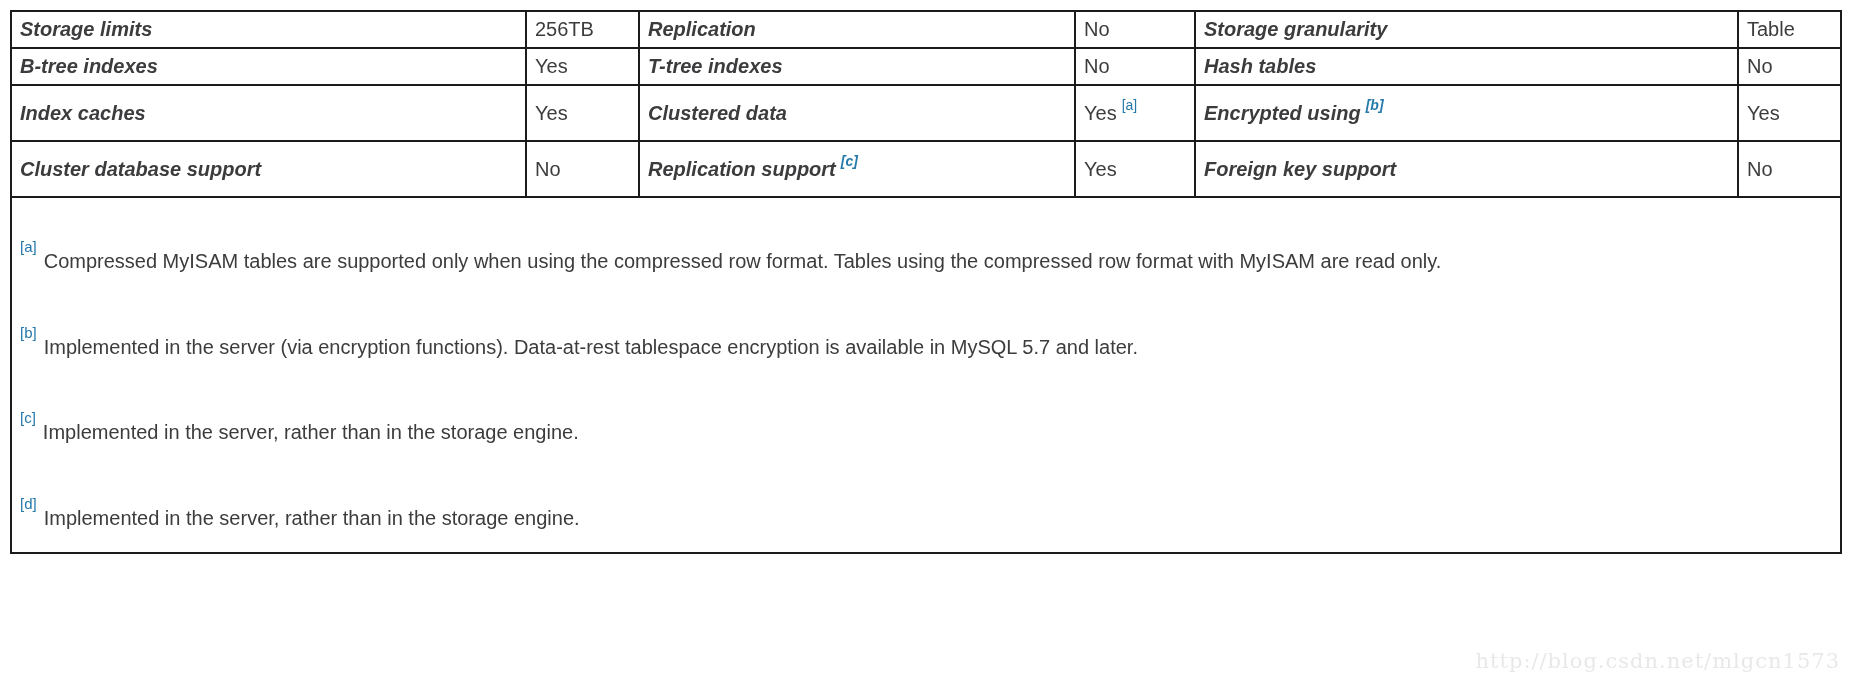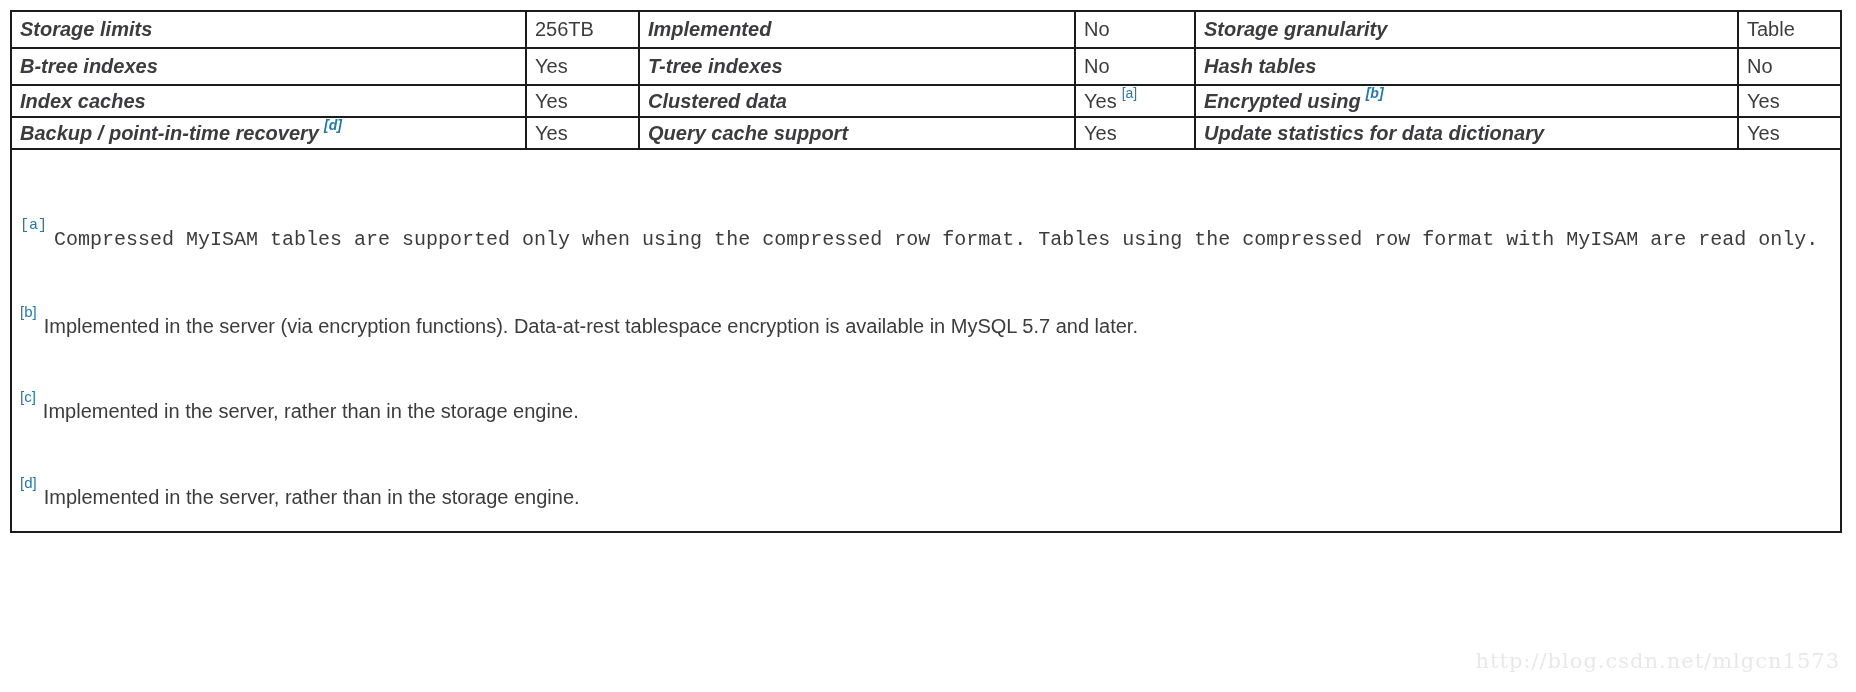--- a/index.html
+++ b/index.html
@@ -32,21 +32,21 @@
     font-size: 20px;
     vertical-align: middle;
     white-space: nowrap;
     overflow: hidden;
   }
   td.lbl {
     font-weight: bold;
     font-style: italic;
   }
   tr.r-short { height: 37px; border-radius: 16px; }
-  tr.r-tall  { height: 32px; }
+  tr.r-tall  { height: 56px; }
   sup.fn {
     color: var(--link);
     font-size: 14px;
     position: relative;
     top: -2px;
     margin-left: 5px;
     vertical-align: super;
     line-height: 0;
   }
   td.footnotes {
@@ -55,21 +55,21 @@
     white-space: normal;
     padding: 0 16px 44px 16px;
     vertical-align: top;
   }
   p.footnote {
     margin: 0 0 52px 0;
     font-size: 20px;
     line-height: 28px;
     color: var(--text);
   }
-  p.footnote:first-child { margin-top: 67px; font-family: Liberation Mono, monospace; }
+  p.footnote:first-child { margin-top: 40px; }
   p.footnote:last-child  { margin-bottom: 17px; }
   .fn-marker {
     color: var(--link);
     font-size: 15px;
     position: relative;
     top: -8px;
     margin-right: 7px;
   }
   .watermark {
     position: absolute;
@@ -93,21 +93,21 @@
       <col style="width:113px">
     <col style="width:436px">
       <col style="width:120px">
     <col style="width:543px">
       <col style="width:103px">
   </colgroup>
   <tbody>
     <tr class="r-short">
       <td class="lbl"><span>Storage limits</span></td>
       <td class="val"><span>256TB</span></td>
-      <td class="lbl"><span>Implemented</span></td>
+      <td class="lbl"><span>Replication</span></td>
       <td class="val"><span>No</span></td>
       <td class="lbl"><span>Storage granularity</span></td>
       <td class="val"><span>Table</span></td>
     </tr>
     <tr class="r-short">
       <td class="lbl"><span>B-tree indexes</span></td>
       <td class="val"><span>Yes</span></td>
       <td class="lbl"><span>T-tree indexes</span></td>
       <td class="val"><span>No</span></td>
       <td class="lbl"><span>Hash tables</span></td>
@@ -115,26 +115,26 @@
     </tr>
     <tr class="r-tall">
       <td class="lbl"><span>Index caches</span></td>
       <td class="val"><span>Yes</span></td>
       <td class="lbl"><span>Clustered data</span></td>
       <td class="val"><span>Yes</span><sup class="fn">[a]</sup></td>
       <td class="lbl"><span>Encrypted using</span><sup class="fn">[b]</sup></td>
       <td class="val"><span>Yes</span></td>
     </tr>
     <tr class="r-tall">
-      <td class="lbl"><span>Backup / point-in-time recovery</span><sup class="fn">[d]</sup></td>
+      <td class="lbl"><span>Cluster database support</span></td>
+      <td class="val"><span>No</span></td>
+      <td class="lbl"><span>Replication support</span><sup class="fn">[c]</sup></td>
       <td class="val"><span>Yes</span></td>
-      <td class="lbl"><span>Query cache support</span></td>
-      <td class="val"><span>Yes</span></td>
-      <td class="lbl"><span>Update statistics for data dictionary</span></td>
-      <td class="val"><span>Yes</span></td>
+      <td class="lbl"><span>Foreign key support</span></td>
+      <td class="val"><span>No</span></td>
     </tr>
     <tr>
       <td class="footnotes" colspan="6">
         <p class="footnote">
           <sup class="fn-marker">[a]</sup><span class="fn-text">Compressed MyISAM tables are supported only when using the compressed row format. Tables using the compressed row format with MyISAM are read only.</span>
         </p>
         <p class="footnote">
           <sup class="fn-marker">[b]</sup><span class="fn-text">Implemented in the server (via encryption functions). Data-at-rest tablespace encryption is available in MySQL 5.7 and later.</span>
         </p>
         <p class="footnote">

